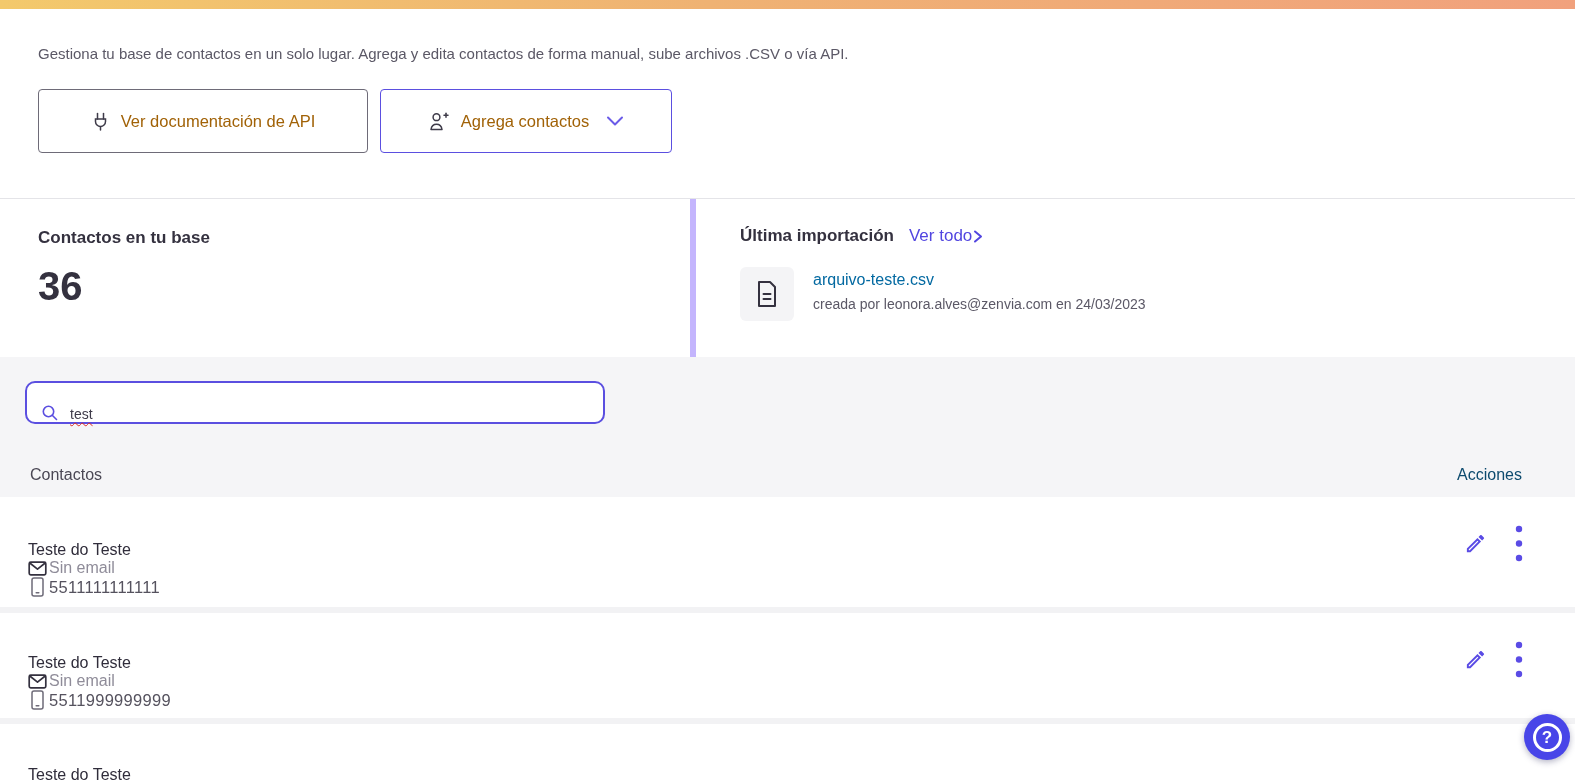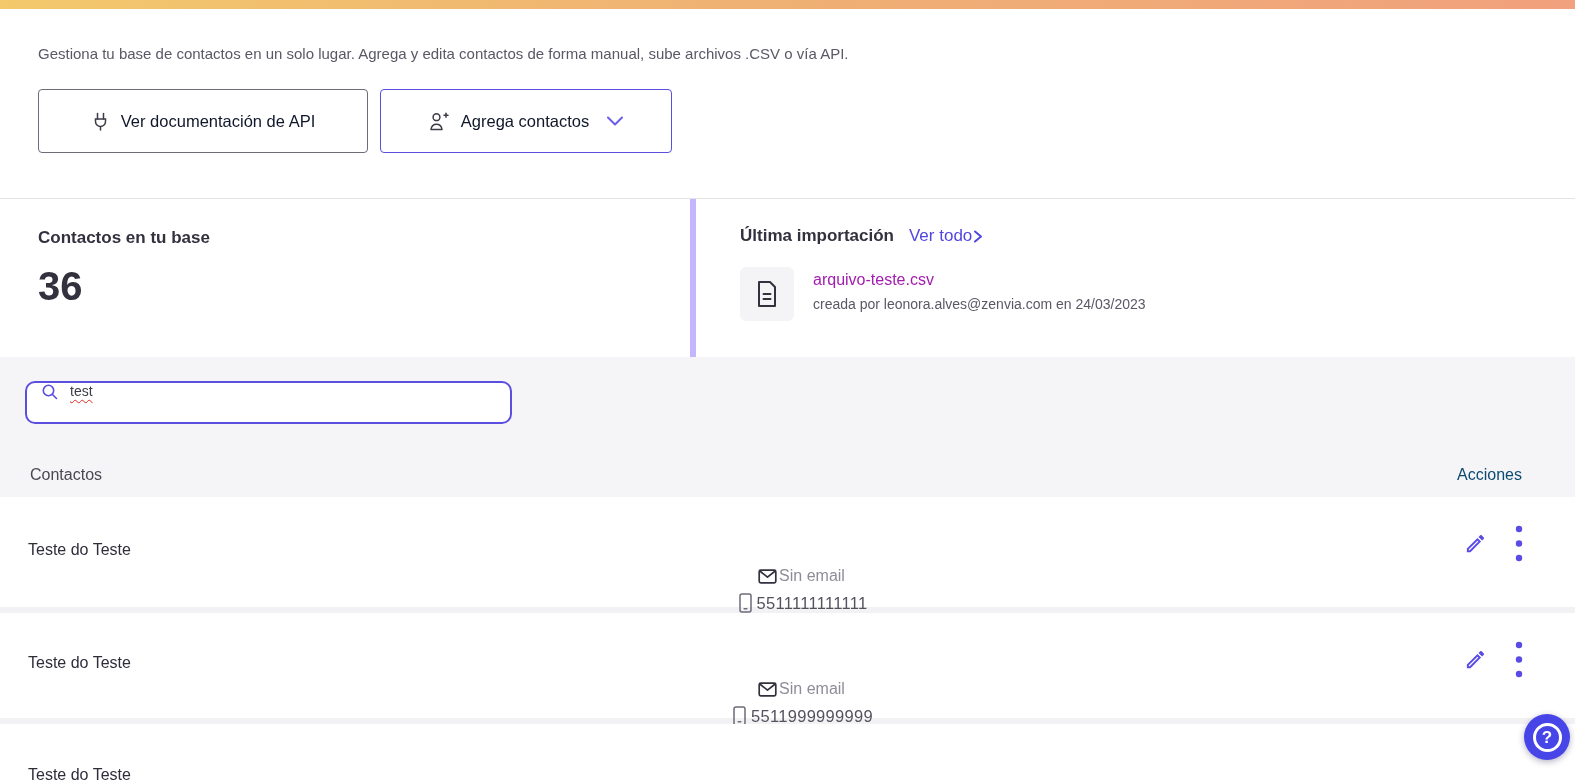--- a/index.html
+++ b/index.html
@@ -10,54 +10,54 @@
   }
   .gradient-bar { height:9px; width:100%;
     background:linear-gradient(90deg,#F3C96C 0%,#EFB273 45%,#F1A17D 100%); }
 
   .page-header { padding:27px 38px 0 38px; }
   .page-title { font-size:34px; font-weight:700; letter-spacing:-0.5px; color:#34313F; line-height:38px; }
   .page-subtitle { font-size:15px; color:#5B5866; margin-top:9px; line-height:18px; }
 
   .toolbar { display:flex; gap:12px; margin:26px 0 0 38px; }
   .btn { height:64px; display:flex; align-items:center; justify-content:center; gap:11px;
-    background:#fff; border-radius:4px; font-size:16.5px; color:#0f172a; cursor:pointer; }
+    background:#fff; border-radius:4px; font-size:16.5px; color:#a16207; cursor:pointer; }
   .btn-api { width:330px; border:1px solid #6E6B78; }
   .btn-add { width:292px; border:1.5px solid #5B4FE0; }
   .icon { display:inline-flex; align-items:center; justify-content:center; }
 
   .stats-band { margin-top:45px; border-top:1px solid #E4E4E8; display:flex; height:159px; }
   .stats-left { width:696px; border-right:6px solid #c4b5fd; padding:29px 0 0 38px; }
   .stats-label { font-size:17px; font-weight:700; color:#34313F; }
   .stats-count { font-size:40px; font-weight:600; color:#34313F; margin-top:16px; }
   .stats-right { flex:1; padding:27px 0 0 44px; }
   .import-header { display:flex; align-items:center; gap:15px; }
   .import-title { font-size:17px; font-weight:700; color:#34313F; }
   .view-all { display:flex; align-items:center; color:#5246E0; font-size:17px; cursor:pointer; }
   .import-item { display:flex; align-items:flex-start; gap:19px; margin-top:21px; }
   .file-box { width:54px; height:54px; background:#F4F4F6; border-radius:6px;
     display:flex; align-items:center; justify-content:center; }
-  .file-name { font-size:16px; color:#a21caf; margin-top:4px; }
+  .file-name { font-size:16px; color:#0369a1; margin-top:4px; }
   .file-meta { font-size:14px; color:#5B5866; margin-top:7px; }
 
   .filter-band { background:#F5F5F7; height:140px; position:relative; padding:24px 0 0 25px; }
-  .search-box { width:487px; height:43px; background:#fff; border:2px solid #5B4FE0; border-radius:10px;
-    display:flex; align-items:flex-start; gap:11px; padding:0 14px; cursor:text; }
+  .search-box { width:580px; height:43px; background:#fff; border:2px solid #5B4FE0; border-radius:10px;
+    display:flex; align-items:flex-end; gap:11px; padding:0 14px; cursor:text; }
   .search-text { font-size:14px; color:#3E3B49;
     text-decoration-line:underline; text-decoration-style:wavy; text-decoration-color:#E02B20;
     text-decoration-thickness:1px; text-underline-offset:3px; }
   .table-head-contacts { position:absolute; left:30px; bottom:13px; font-size:16px; color:#4A4754; }
   .table-head-actions  { position:absolute; right:53px; bottom:13px; font-size:16px; color:#0c4a6e; }
 
   .contact-row { background:#fff; position:relative; padding:16px 0 0 28px; height:110px; }
   .contact-row.row2 { height:105px; padding-top:13px; }
   .contact-row.row-partial { height:17px; padding-top:14px; }
   .row-sep { height:6px; background:#F2F2F4; }
   .contact-name { font-size:16px; color:#302D3B;margin-top:28px; }
-  .contact-line { display:flex; align-items:center; gap:2px; margin-top:8px;justify-content:center; }
+  .contact-line { display:flex; align-items:center; gap:2px; margin-top:0; }
   .contact-email { font-size:16px; color:#8F8C99; }
   .contact-phone { font-size:16.5px; color:#55525E; letter-spacing:0.3px; }
   .row-actions { position:absolute; right:50px; top:26px; display:flex; gap:24px; align-items:center; }
   .icon-btn { background:none; border:none; cursor:pointer; display:flex; align-items:center; justify-content:center; padding:2px; }
 
   .help-fab { position:absolute; right:5px; bottom:20px; width:46px; height:46px; border-radius:50%;
     background:#4845E8; border:none; display:flex; align-items:center; justify-content:center;
     cursor:pointer; box-shadow:0 2px 6px rgba(40,40,90,.35); }
   .help-ring { width:29px; height:29px; border:3px solid #ffffff; border-radius:50%;
     display:flex; align-items:center; justify-content:center;

